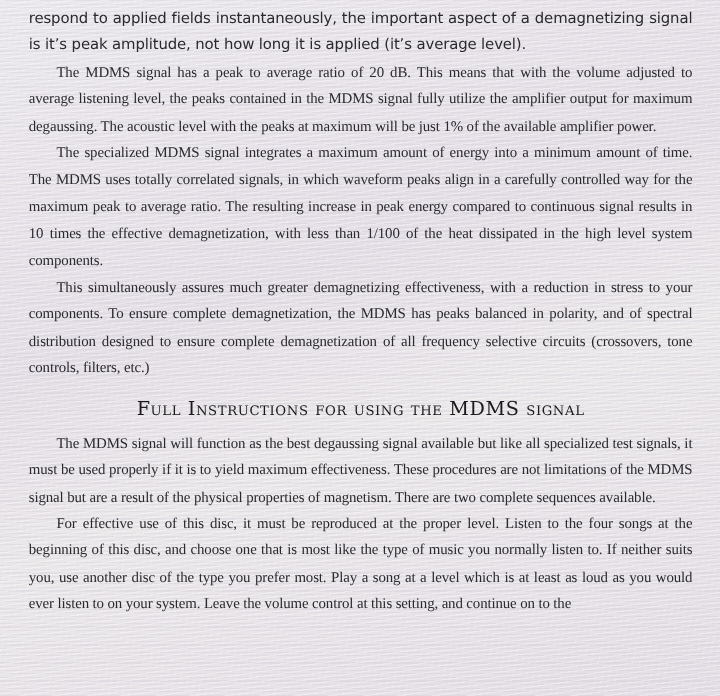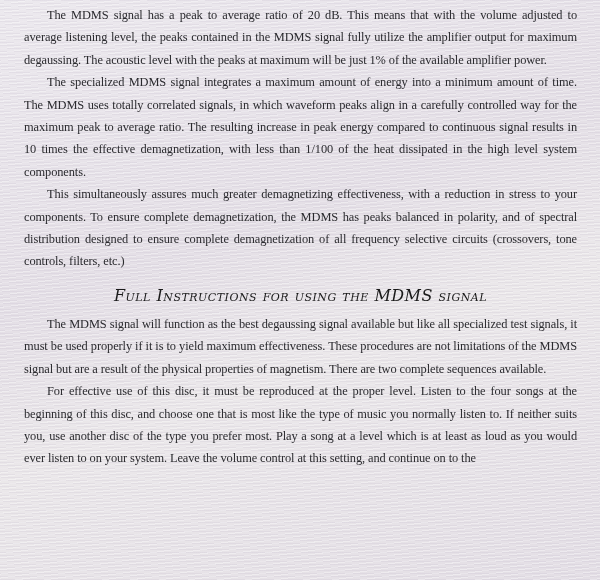--- a/index.html
+++ b/index.html
@@ -22,35 +22,35 @@
     line-height: 22.4px;
     color: #2a2a2e;
     text-align: justify;
     letter-spacing: -0.1px;
   }
   .page p { margin: 0; text-indent: 0; }
   .page p.indent { text-indent: 23px; font-family: Liberation Serif, serif; }
   .heading {
     text-align: center;
     font-family: "DejaVu Serif", serif;
-    font-style: italic;
     font-variant: small-caps;
     font-size: 16px;
     letter-spacing: 0.5px;
     color: #1a1a1a;
     margin: 12px 0 6px 0;
     line-height: 22px;
   }
 </style>
 </head>
 <body>
 
 <div class="bg"></div>
 
 <div class="page">
+  <p>respond to applied fields instantaneously, the important aspect of a demagnetizing signal is it’s peak amplitude, not how long it is applied (it’s average level).</p>
   <p class="indent">The MDMS signal has a peak to average ratio of 20 dB. This means that with the volume adjusted to average listening level, the peaks contained in the MDMS signal fully utilize the amplifier output for maximum degaussing. The acoustic level with the peaks at maximum will be just 1% of the available amplifier power.</p>
   <p class="indent">The specialized MDMS signal integrates a maximum amount of energy into a minimum amount of time. The MDMS uses totally correlated signals, in which waveform peaks align in a carefully controlled way for the maximum peak to average ratio. The resulting increase in peak energy compared to continuous signal results in 10 times the effective demagnetization, with less than 1/100 of the heat dissipated in the high level system components.</p>
   <p class="indent">This simultaneously assures much greater demagnetizing effectiveness, with a reduction in stress to your components. To ensure complete demagnetization, the MDMS has peaks balanced in polarity, and of spectral distribution designed to ensure complete demagnetization of all frequency selective circuits (crossovers, tone controls, filters, etc.)</p>
 
   <div class="heading">Full Instructions for using the MDMS signal</div>
 
   <p class="indent">The MDMS signal will function as the best degaussing signal available but like all specialized test signals, it must be used properly if it is to yield maximum effectiveness. These procedures are not limitations of the MDMS signal but are a result of the physical properties of magnetism. There are two complete sequences available.</p>
   <p class="indent">For effective use of this disc, it must be reproduced at the proper level. Listen to the four songs at the beginning of this disc, and choose one that is most like the type of music you normally listen to. If neither suits you, use another disc of the type you prefer most. Play a song at a level which is at least as loud as you would ever listen to on your system. Leave the volume control at this setting, and continue on to the</p>
 </div>
 

